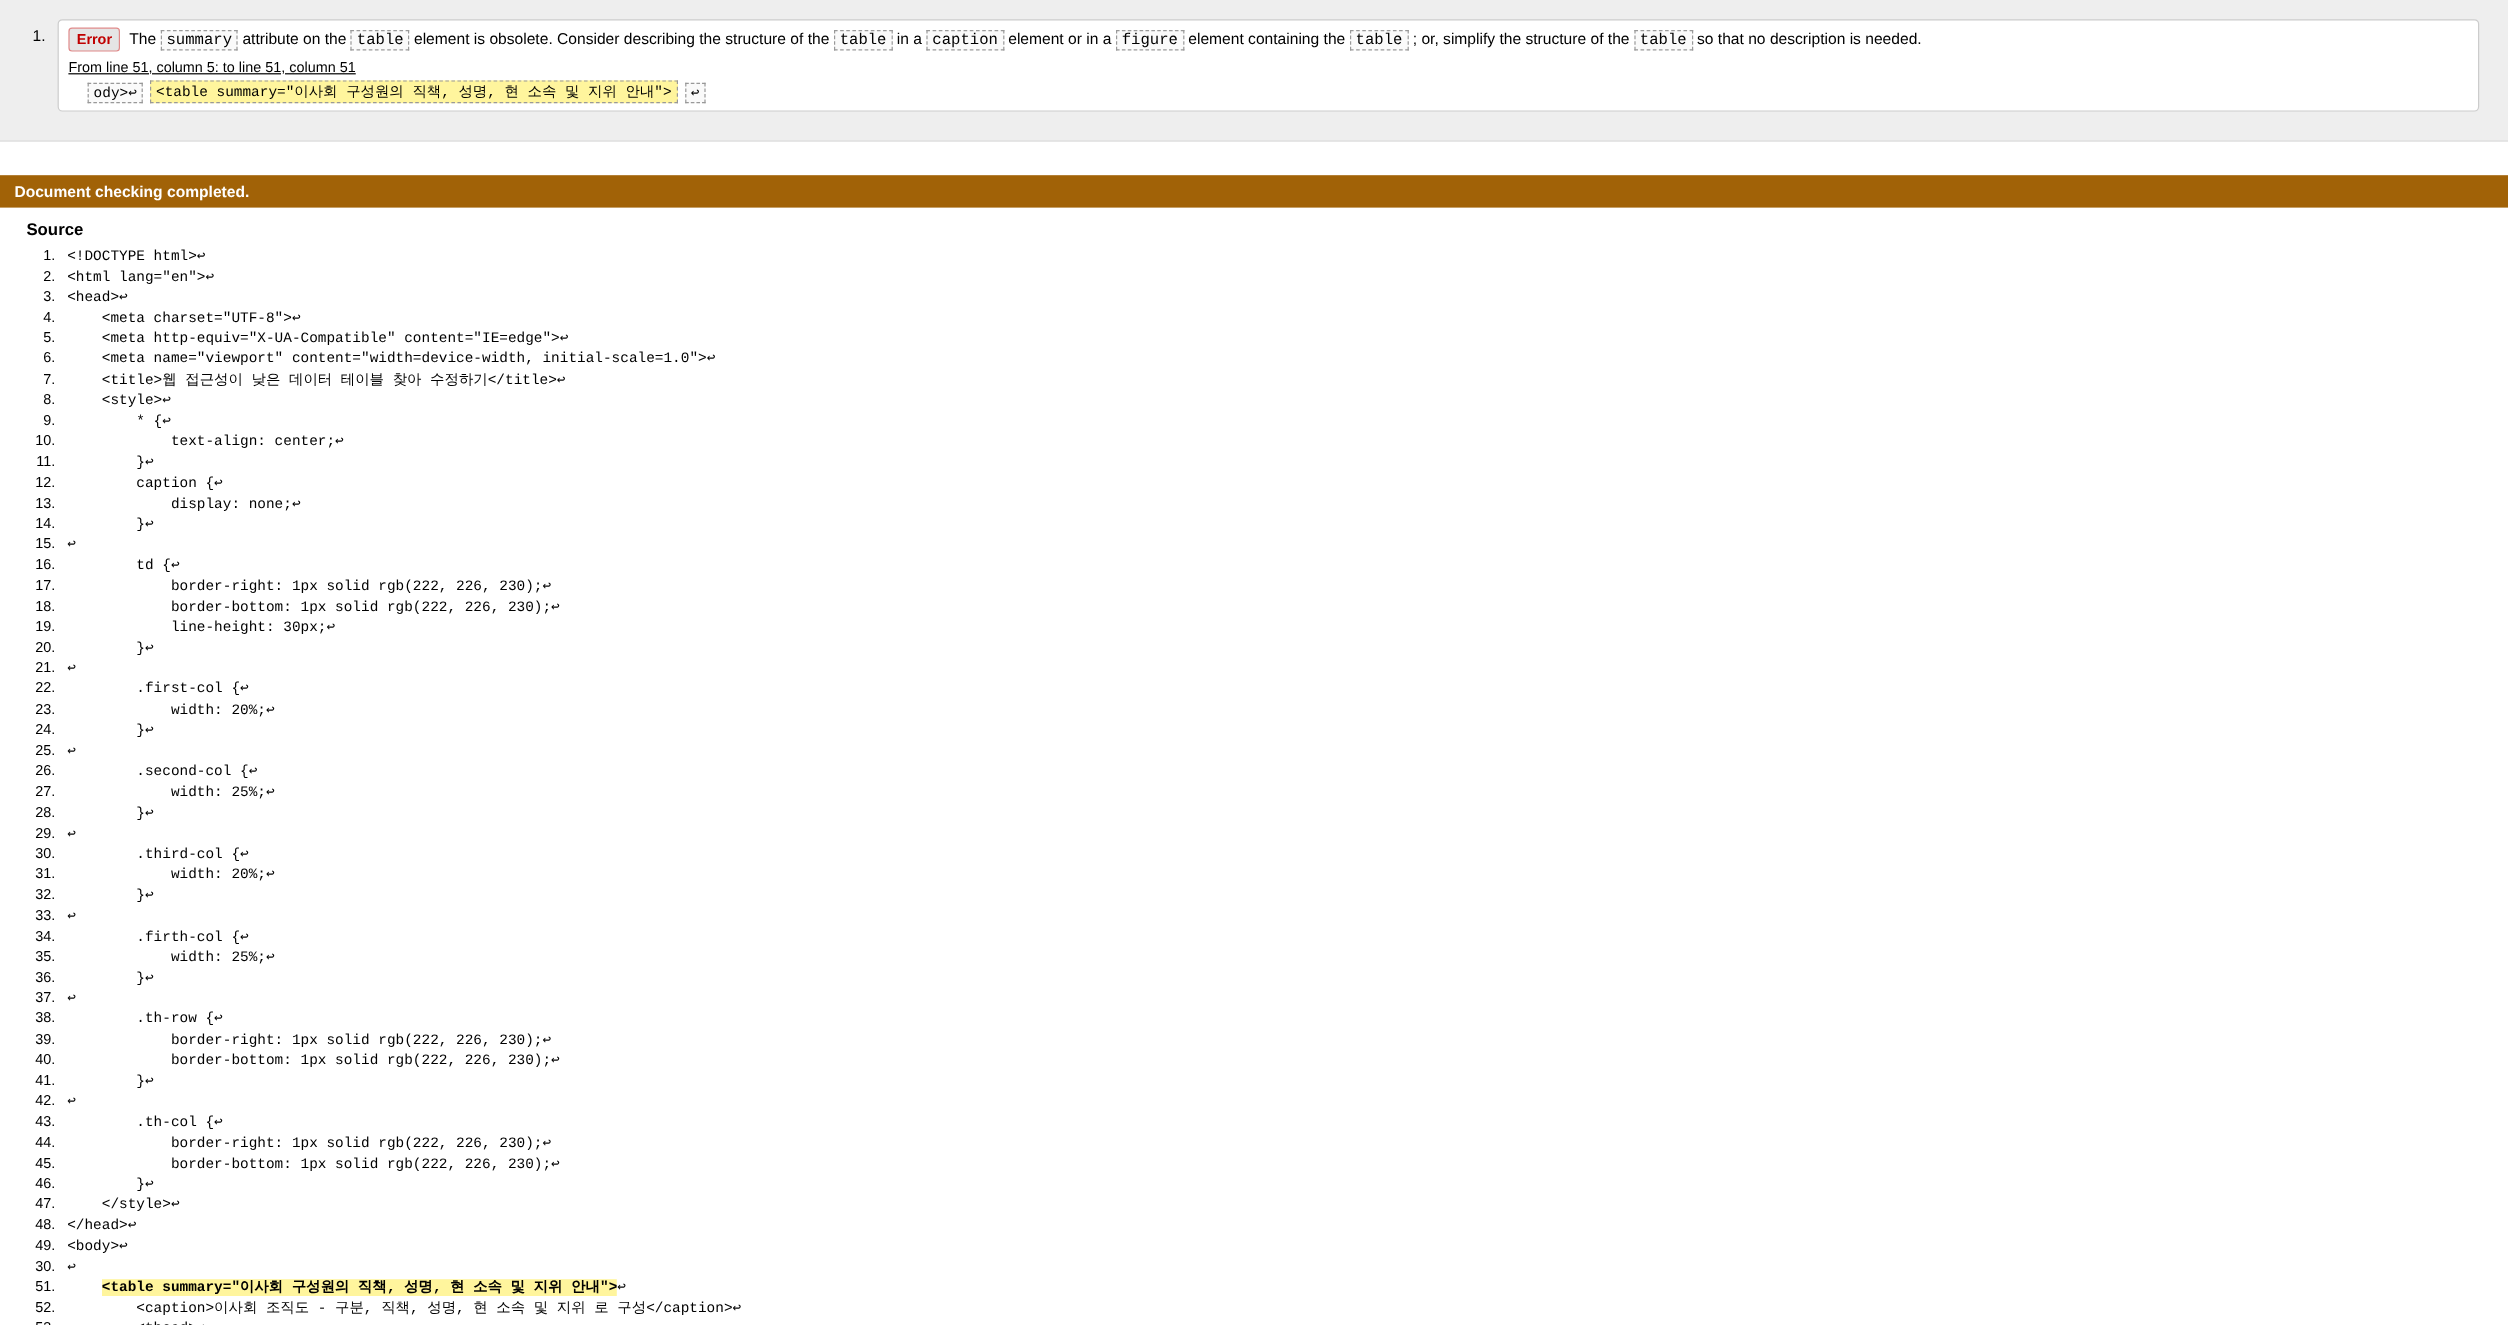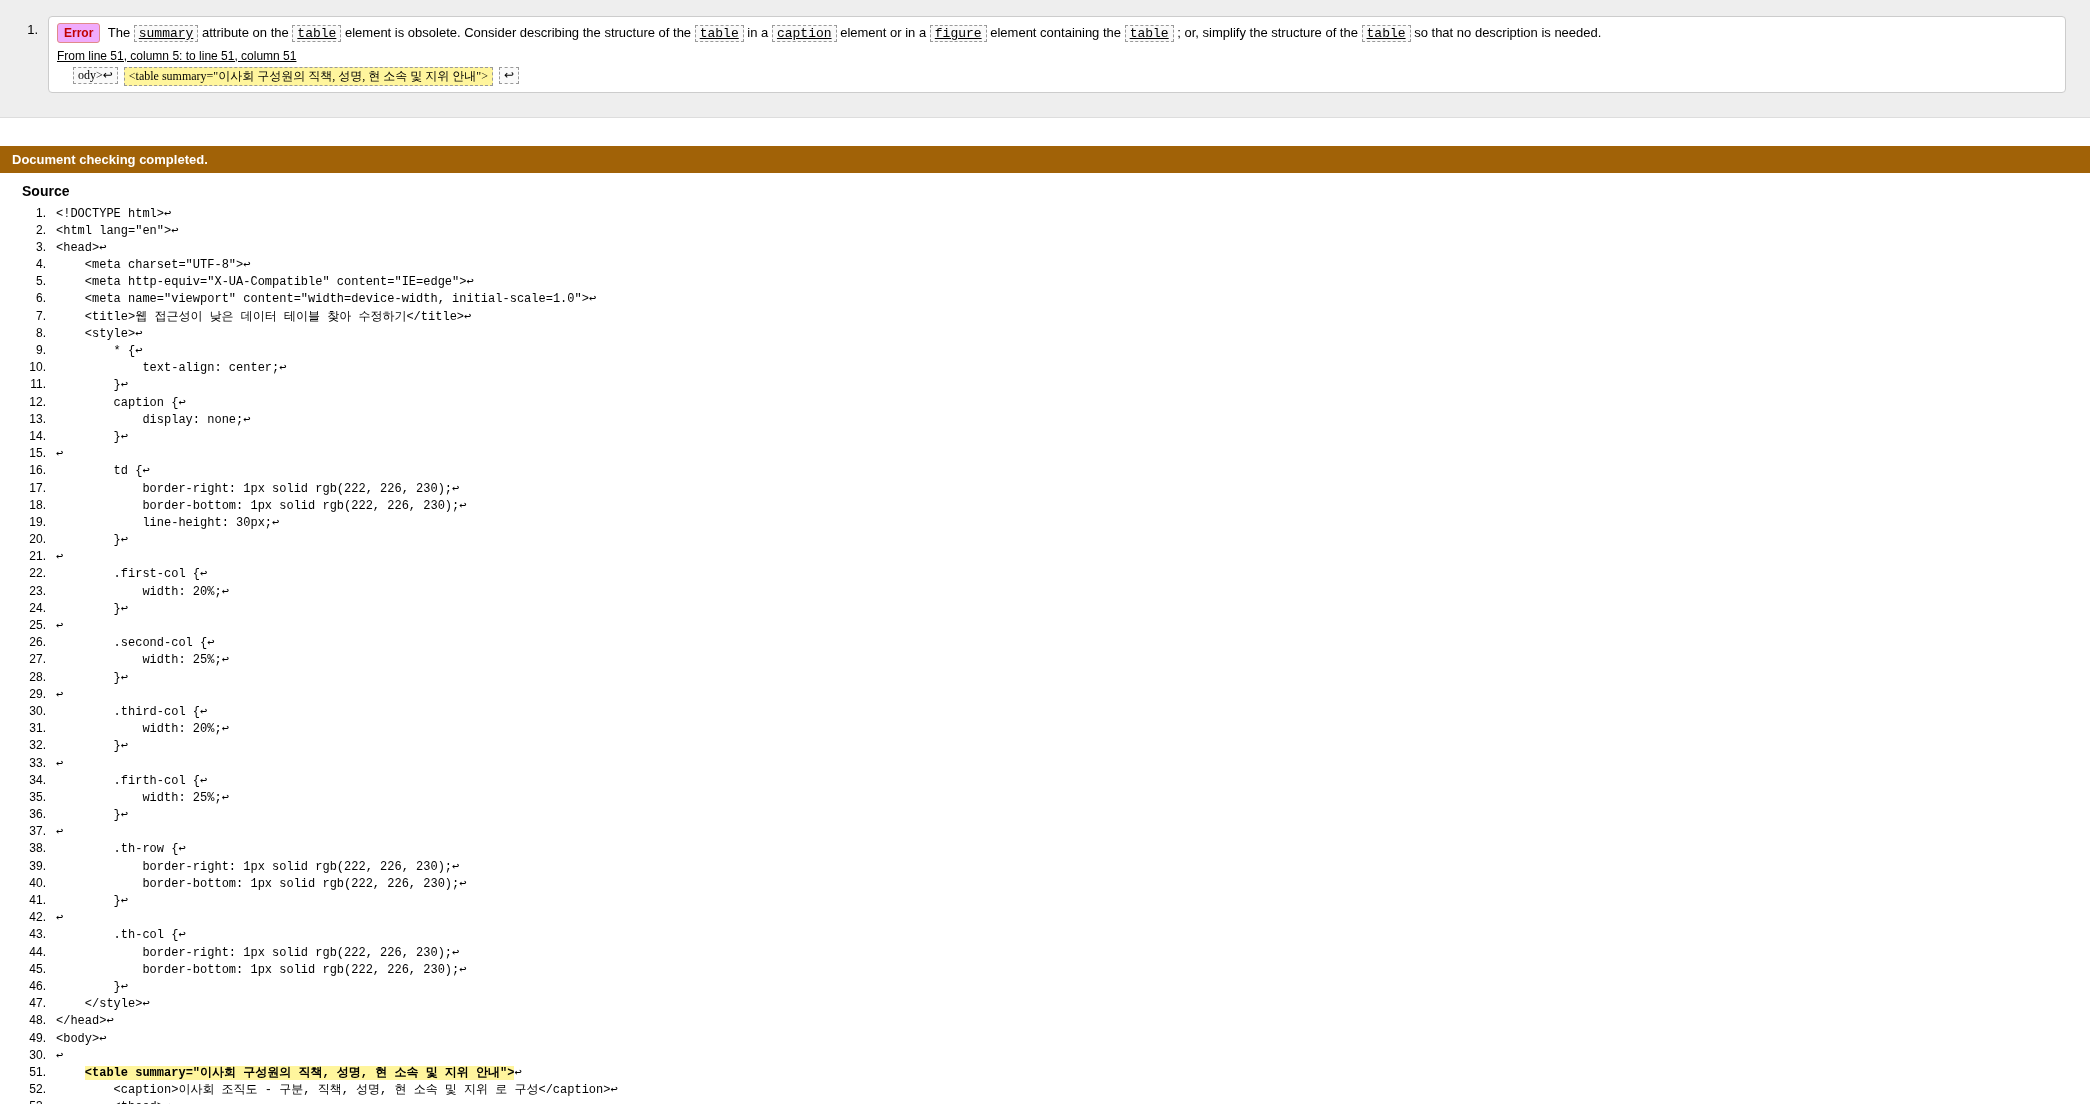--- a/index.html
+++ b/index.html
@@ -1,26 +1,26 @@
 <!DOCTYPE html>
 <html><head>
 <meta charset="utf-8">
 <style>
 * { box-sizing: border-box; margin: 0; padding: 0; }
 body { font-family: Arial, Helvetica, sans-serif; font-size: 13px; background: #fff; color: #000; }
 .error-section { background: #eeeeee; padding: 16px 24px 24px 24px; border-bottom: 1px solid #ddd; }
 .error-item { display: flex; align-items: flex-start; gap: 10px; }
 .error-num { font-size: 13px; padding-top: 6px; min-width: 14px; text-align: right; }
 .error-box { background: #fff; border: 1px solid #ccc; border-radius: 4px; padding: 6px 8px; flex: 1; }
-.error-badge { display: inline-block; background: #f0abfc; border: 1px solid #e08a8a; color: #c00000; font-weight: bold; padding: 0 6px; border-radius: 3px; font-size: 12px; margin-right: 4px; }
+.error-badge { display: inline-block; background: #e5e5e5; border: 1px solid #e08a8a; color: #c00000; font-weight: bold; padding: 0 6px; border-radius: 3px; font-size: 12px; margin-right: 4px; }
 .msg-text { font-size: 13px; line-height: 1.5; }
-.code-inline { font-family: "Courier New", monospace; border: 1px dashed #999; padding: 0 4px; background: #fafafa; text-decoration: underline; }
+.code-inline { font-family: "Courier New", monospace; border: 1px dashed #999; padding: 0 4px; background: #fafafa; }
 .link-line { margin-top: 4px; }
 .link-line a { color: #000000; font-size: 12px; text-decoration: underline; }
-.snippet-row { margin-top: 4px; font-family: Liberation Serif, serif; font-size: 12px; display: flex; align-items: flex-start; gap: 6px; flex-wrap: wrap; padding-left: 16px; }
+.snippet-row { margin-top: 4px; font-family: Liberation Mono, monospace; font-size: 12px; display: flex; align-items: flex-end; gap: 6px; flex-wrap: wrap; padding-left: 16px; }
 .snippet-box { border: 1px dashed #999; padding: 0 4px; background: #fafafa; white-space: nowrap; }
 .hl { background: #fff59d; }
 .completed-bar { background: #a16207; color: #fff; padding: 6px 12px; font-weight: bold; font-size: 13px; margin-top: 28px; }
 .source-heading { font-weight: bold; font-size: 14px; padding: 10px 12px 6px 22px; }
 .source-listing { padding: 0 0 20px 18px; }
 .src-line { display: flex; align-items: baseline; font-family: "Courier New", monospace; font-size: 12px; line-height: 1.35; white-space: pre; }
 .ln { width: 28px; text-align: right; color: #000; margin-right: 10px; font-family: Arial, sans-serif; font-size: 12px; }
 .bold-hl { font-weight: bold; background: #fff59d; }
 </style>
 </head>

